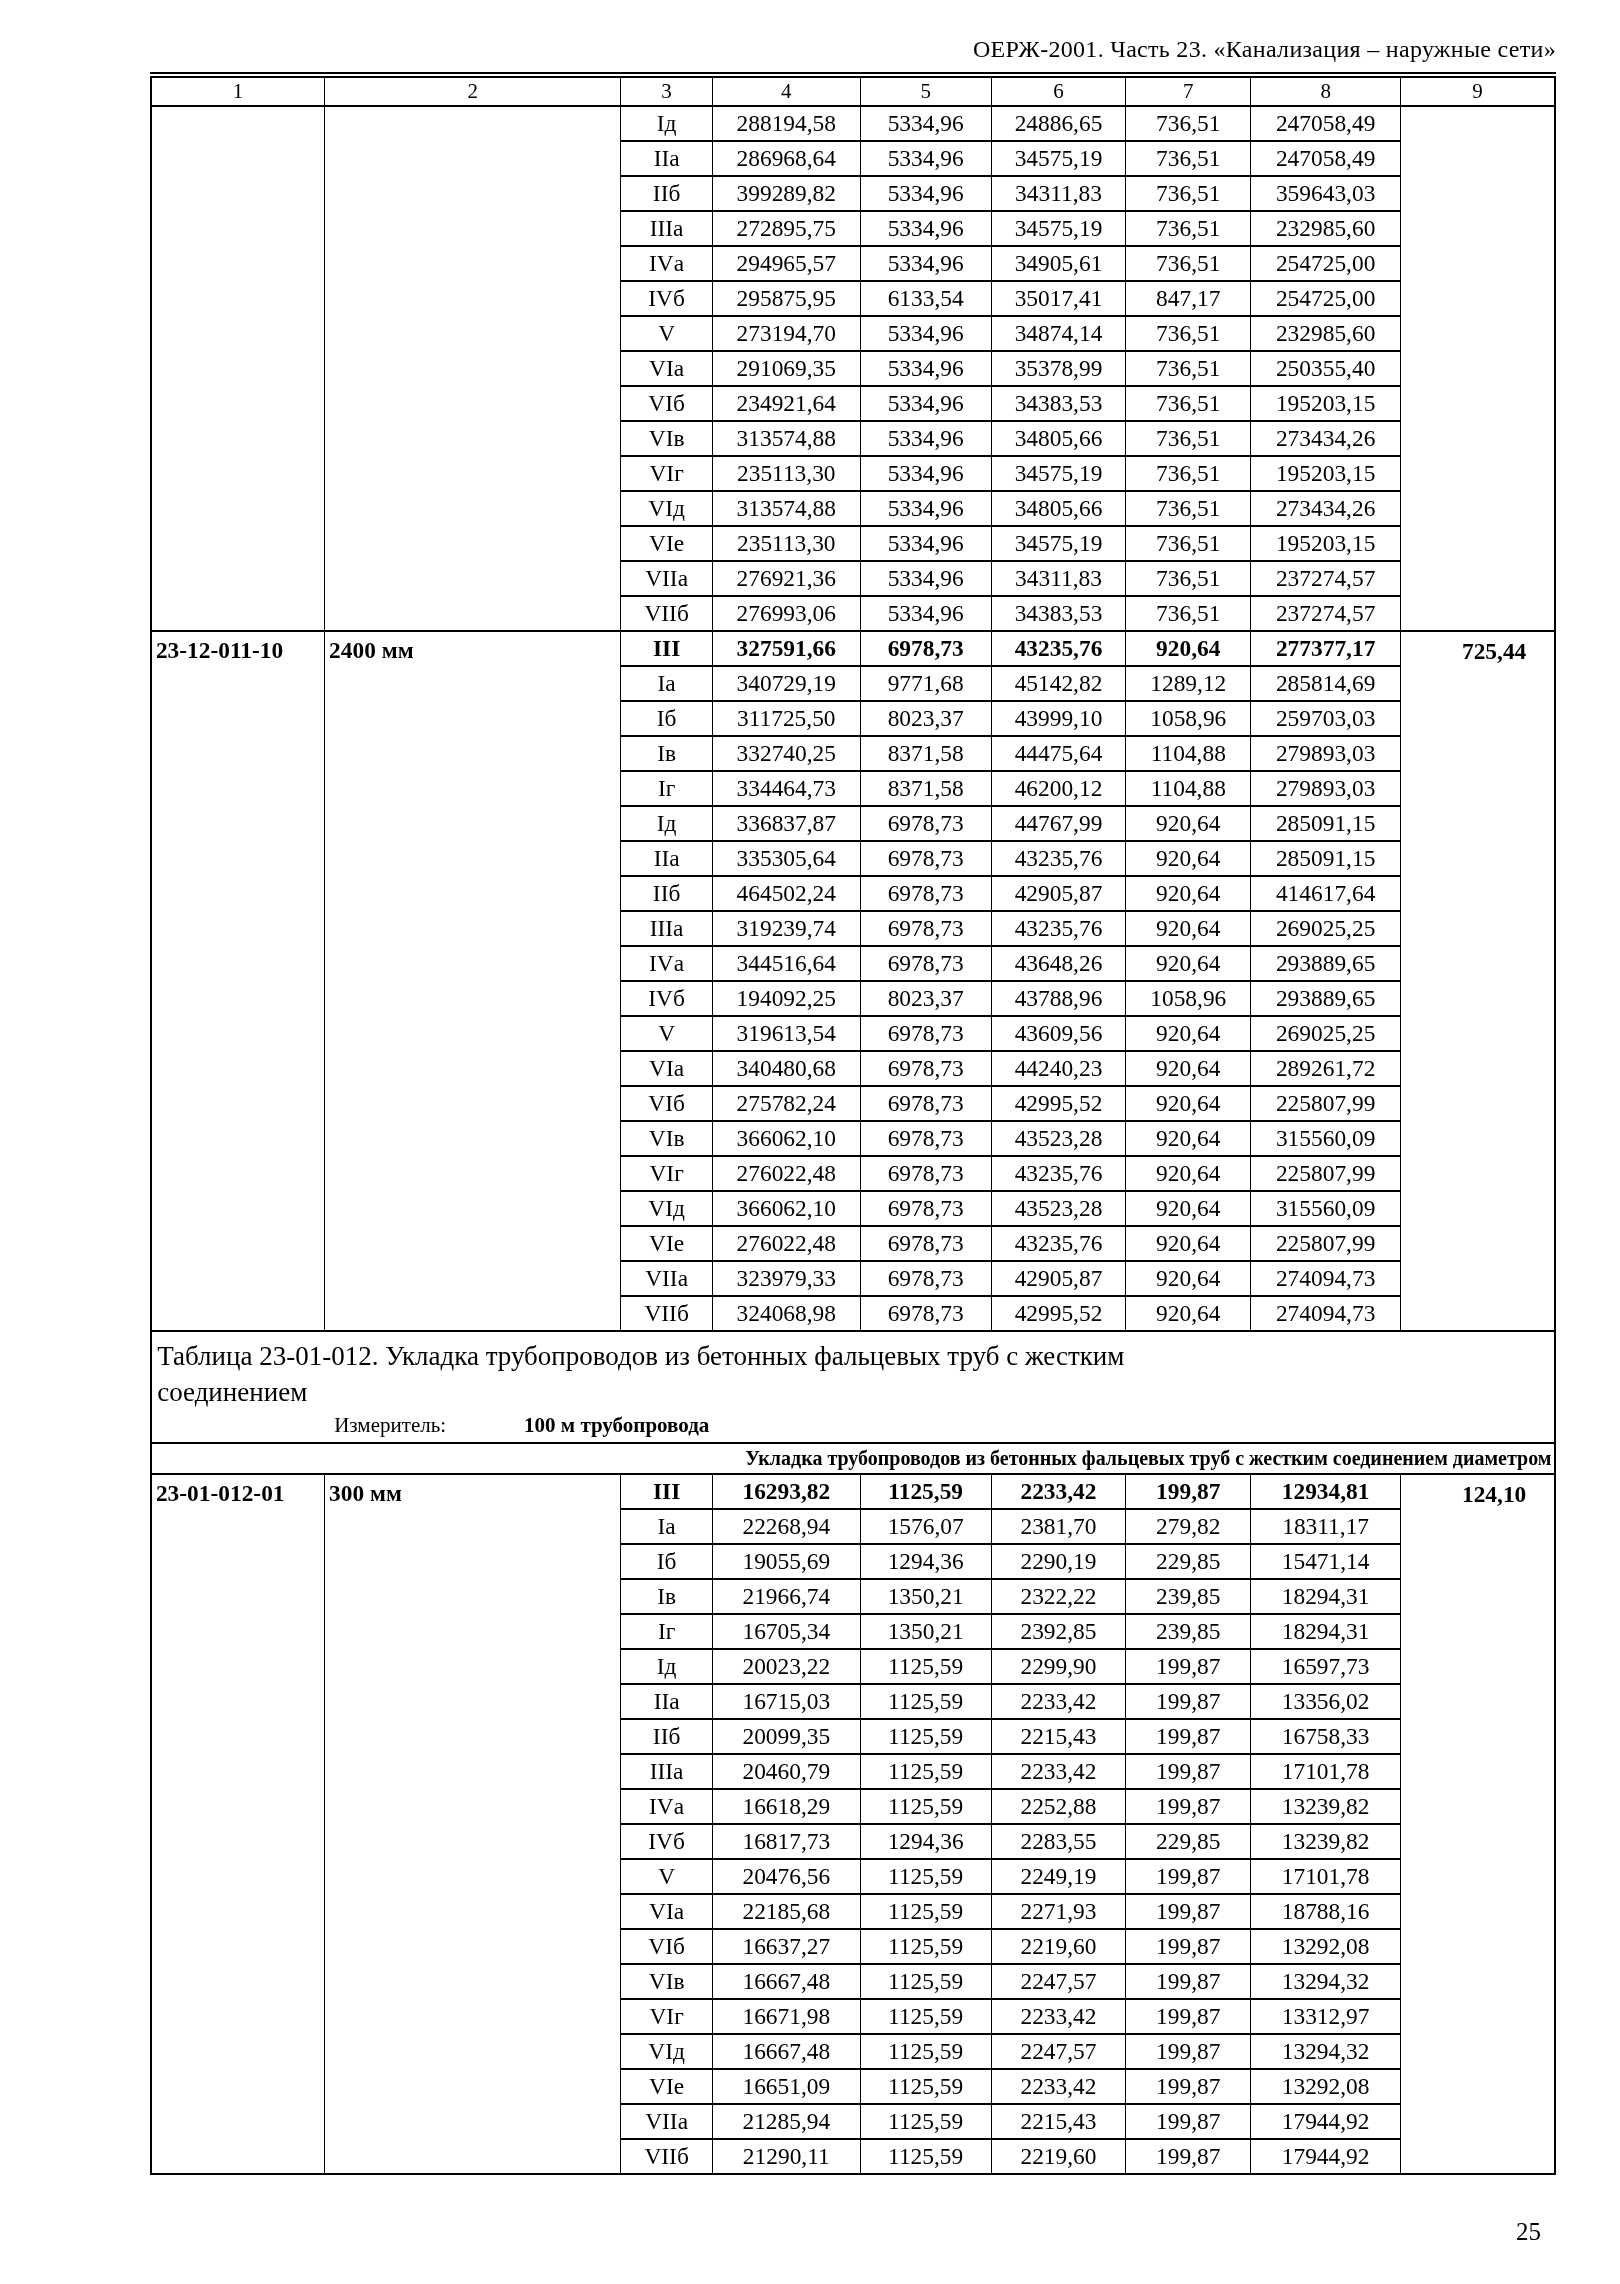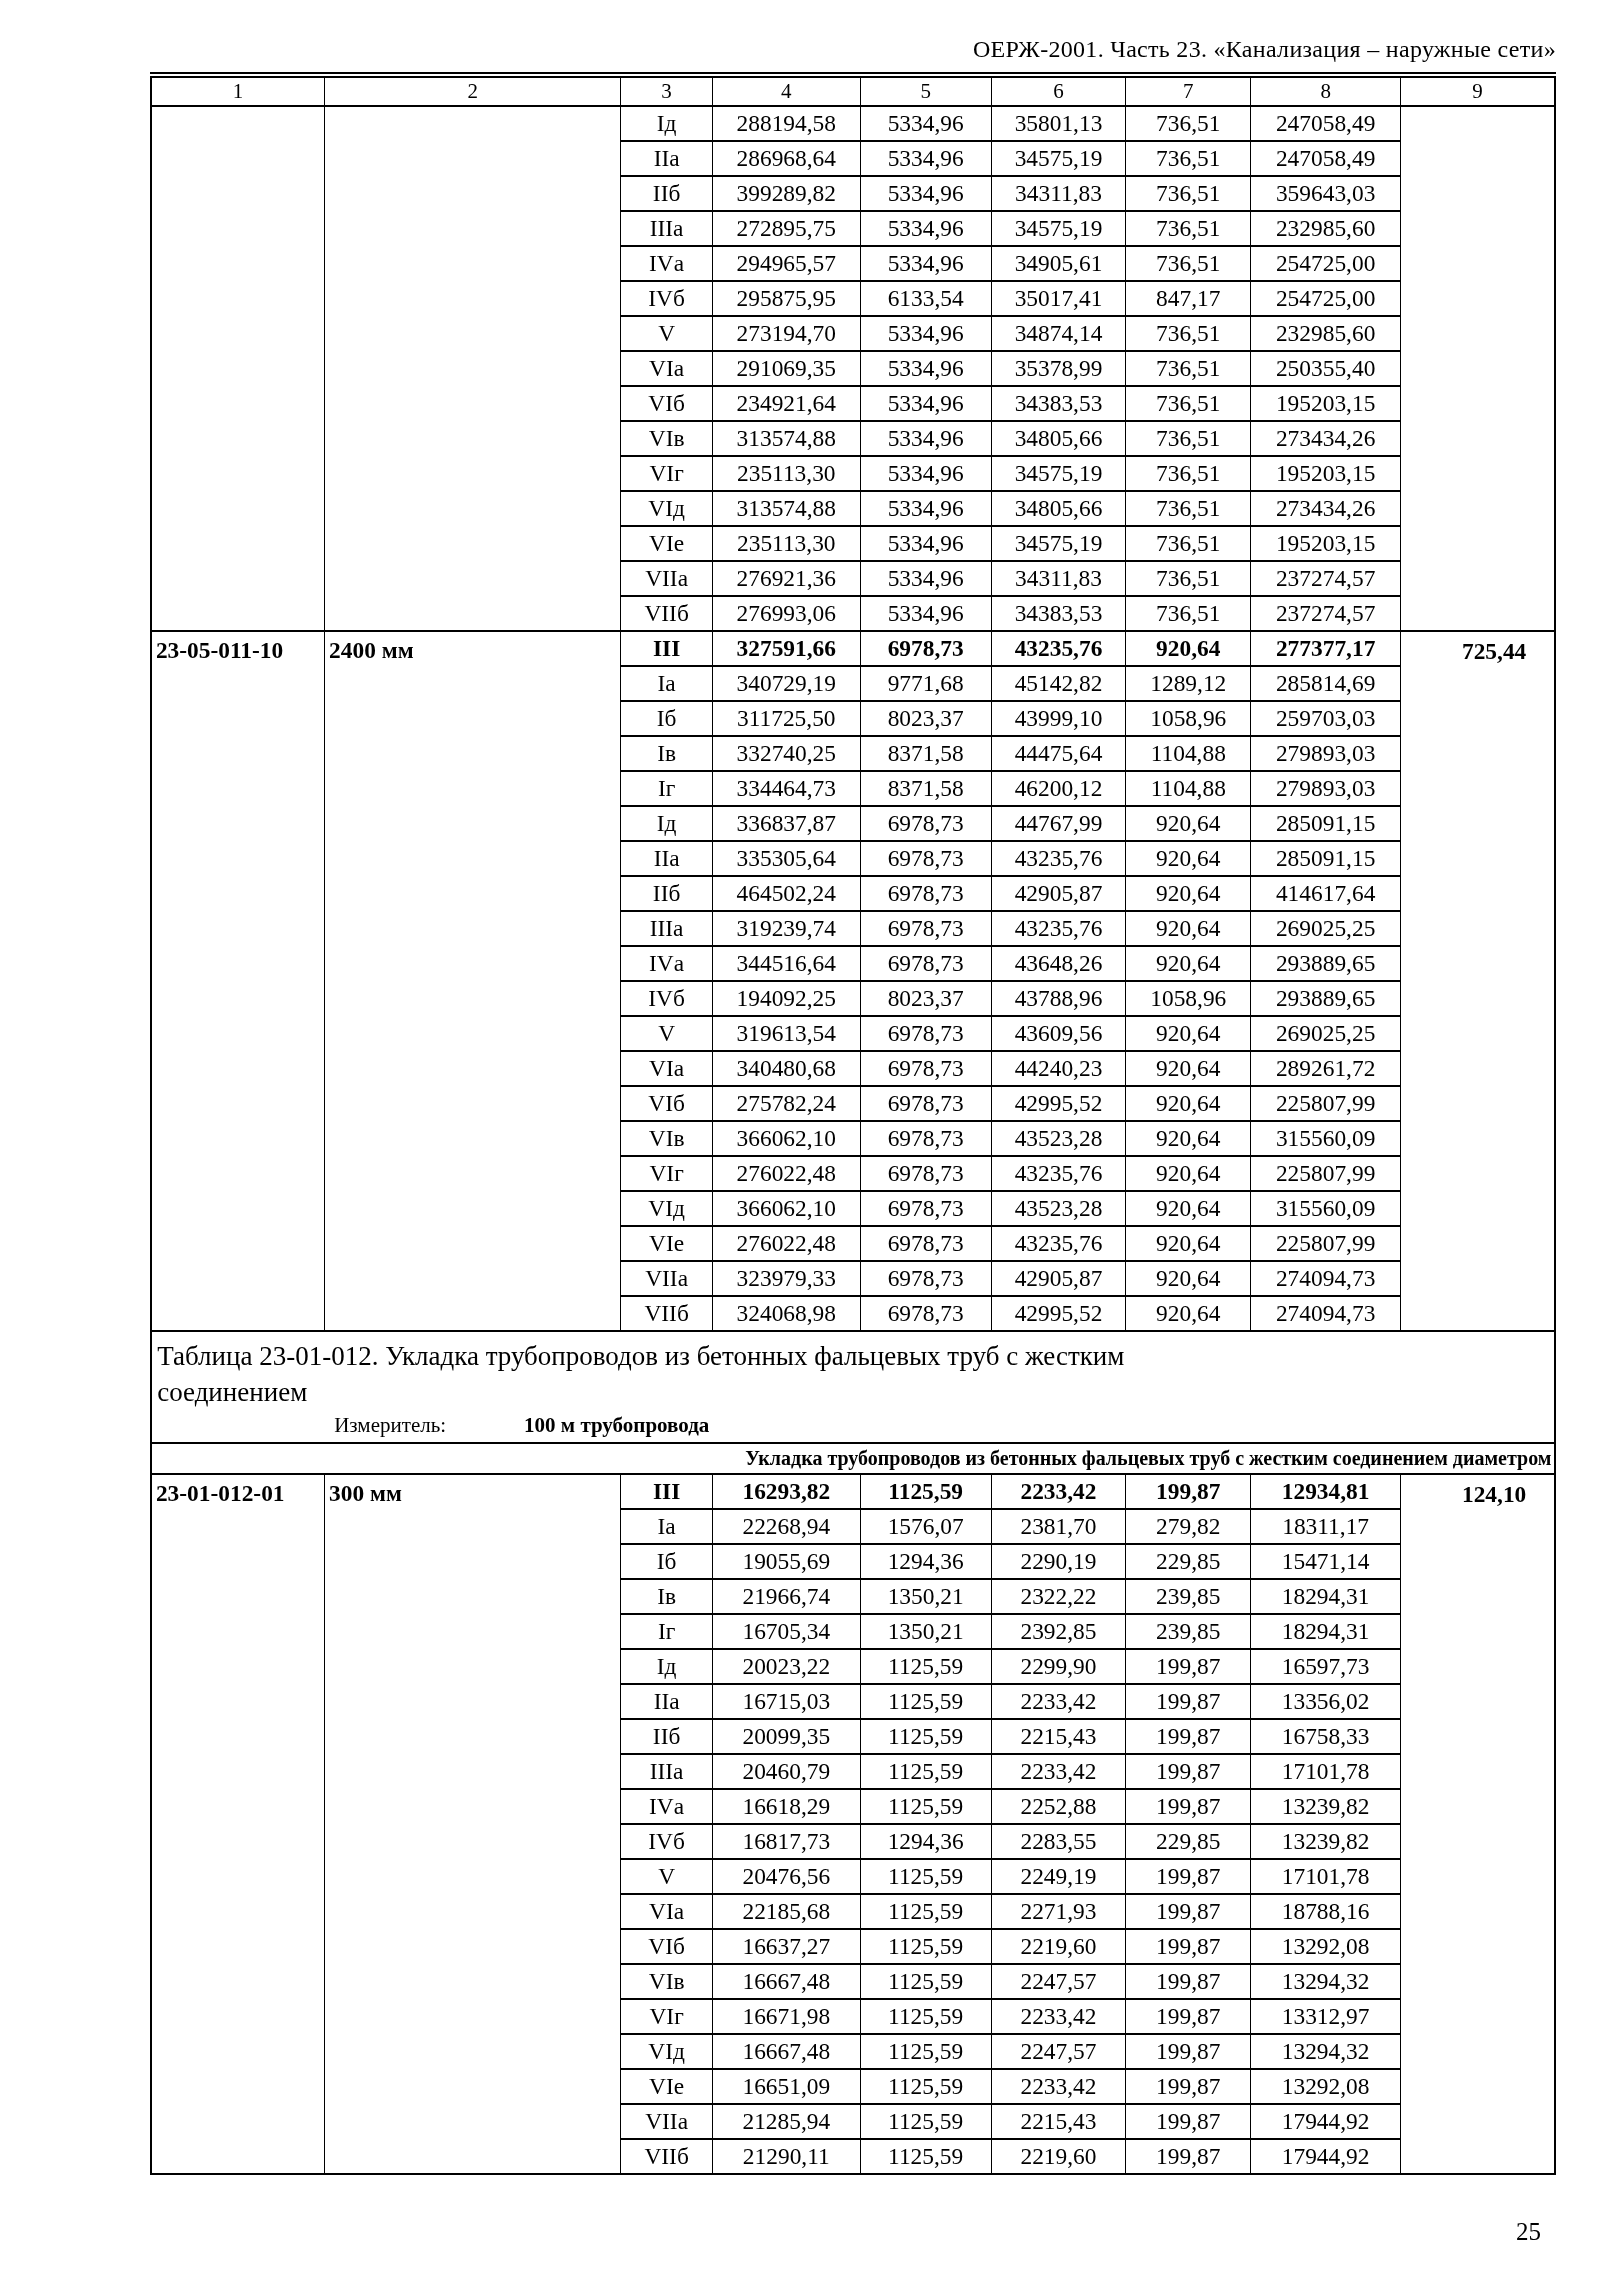--- a/index.html
+++ b/index.html
@@ -80,21 +80,21 @@
             <td>9</td>
           </tr>
         </thead>
       <tbody>
           <tr>
             <td class="cell-code-col" rowspan="15"></td>
             <td class="cell-code-col" rowspan="15"></td>
             <td>Iд</td>
             <td>288194,58</td>
             <td>5334,96</td>
-            <td>35801,13</td>
+            <td>24886,65</td>
             <td>736,51</td>
             <td>247058,49</td>
             <td class="cell-extra" rowspan="15"></td>
           </tr>
           <tr>
             <td>IIа</td>
             <td>286968,64</td>
             <td>5334,96</td>
             <td>34575,19</td>
             <td>736,51</td>
@@ -198,21 +198,21 @@
           </tr>
           <tr>
             <td>VIIб</td>
             <td>276993,06</td>
             <td>5334,96</td>
             <td>34383,53</td>
             <td>736,51</td>
             <td>237274,57</td>
           </tr>
           <tr class="main-row">
-            <td class="cell-code-col" rowspan="20">23-05-011-10</td>
+            <td class="cell-code-col" rowspan="20">23-12-011-10</td>
             <td class="cell-code-col" rowspan="20">2400 мм</td>
             <td>III</td>
             <td>327591,66</td>
             <td>6978,73</td>
             <td>43235,76</td>
             <td>920,64</td>
             <td>277377,17</td>
             <td class="cell-extra" rowspan="20">725,44</td>
           </tr>
           <tr>

